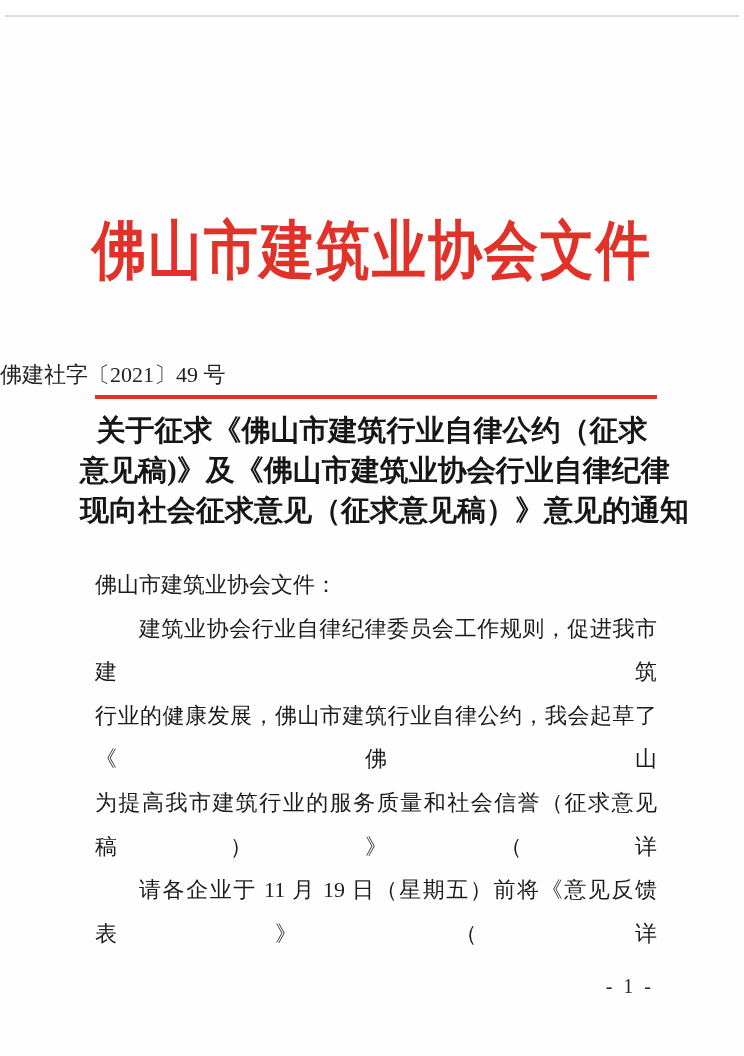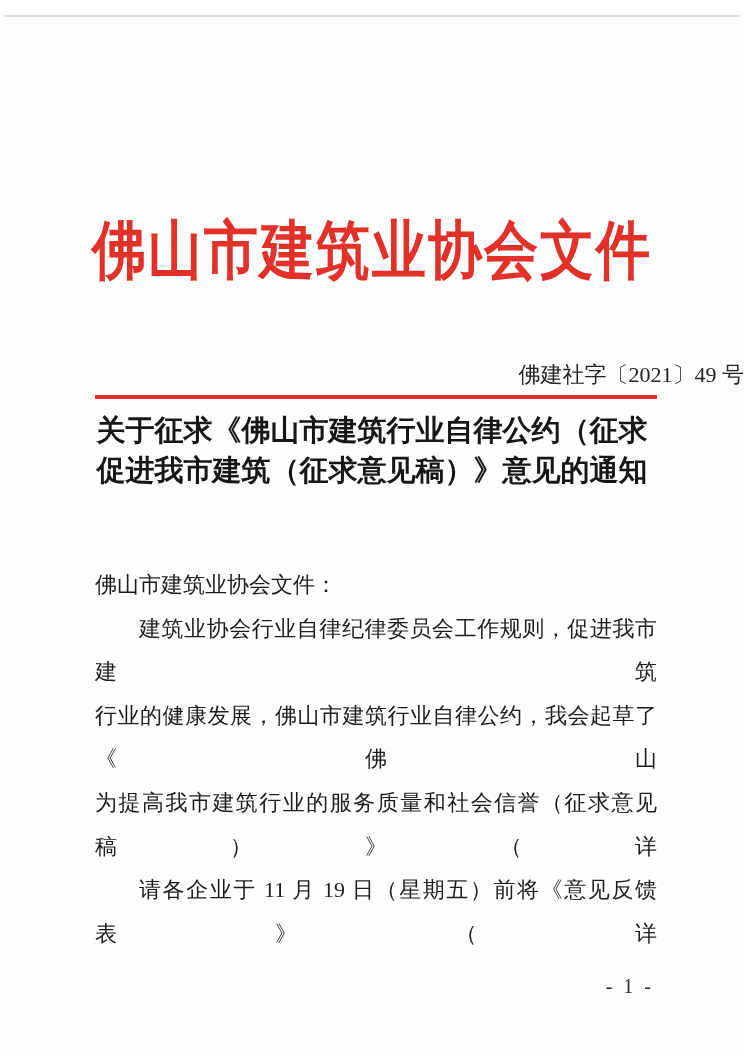--- a/index.html
+++ b/index.html
@@ -39,21 +39,21 @@
     color: #e23128;
     transform: scaleY(1.18);
     transform-origin: top center;
     white-space: nowrap;
   }
   .doc-number {
     position: absolute;
     top: 349px;
     left: 0;
     width: 100%;
-    text-align: right;
+    text-align: left;
     font-size: 22px;
     line-height: 1.3;
     color: #222222;
     white-space: nowrap;
   }
   .red-rule {
     position: absolute;
     top: 383px;
     left: 95px;
     width: 562px;
@@ -113,21 +113,22 @@
   <div class="scan-edge-top"></div>
 
   <div class="letterhead">佛山市建筑业协会文件</div>
 
   <div class="doc-number">佛建社字〔2021〕49 号</div>
 
   <div class="red-rule"></div>
 
   <div class="doc-title">
     <div class="t-line">关于征求《佛山市建筑行业自律公约（征求</div>
-    <div class="t-line">促进我市建筑（征求意见稿）》意见的通知</div>
+    <div class="t-line">意见稿)》及《佛山市建筑业协会行业自律纪律</div>
+    <div class="t-line">现向社会征求意见（征求意见稿）》意见的通知</div>
   </div>
 
   <div class="body-text">
     <div class="b-line">佛山市建筑业协会文件：</div>
     <div class="b-line indent fill">建筑业协会行业自律纪律委员会工作规则，促进我市建筑</div>
     <div class="b-line fill">行业的健康发展，佛山市建筑行业自律公约，我会起草了《佛山</div>
     <div class="b-line fill">为提高我市建筑行业的服务质量和社会信誉（征求意见稿）》（详</div>
     <div class="b-line indent fill">请各企业于 11 月 19 日（星期五）前将《意见反馈表》（详</div>
 
   </div>

